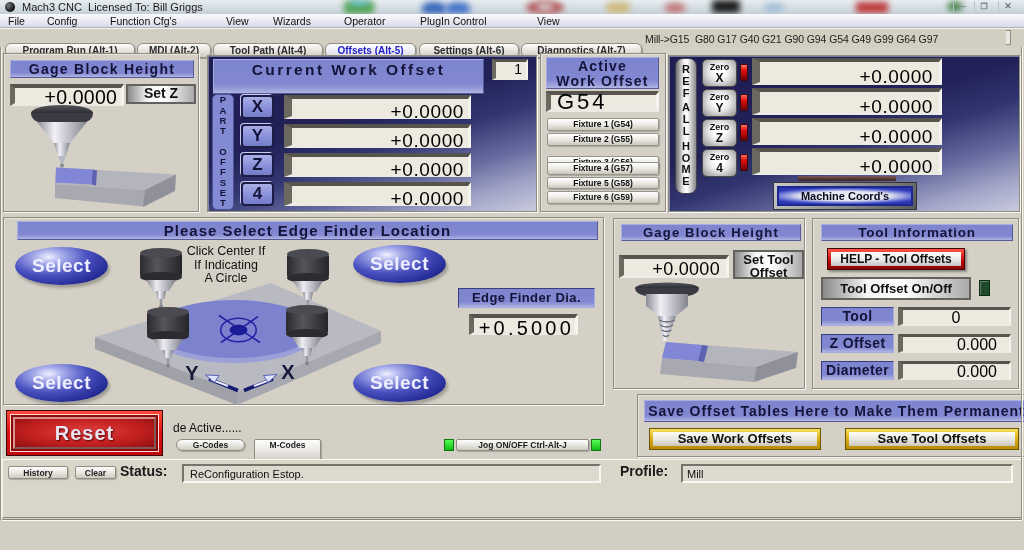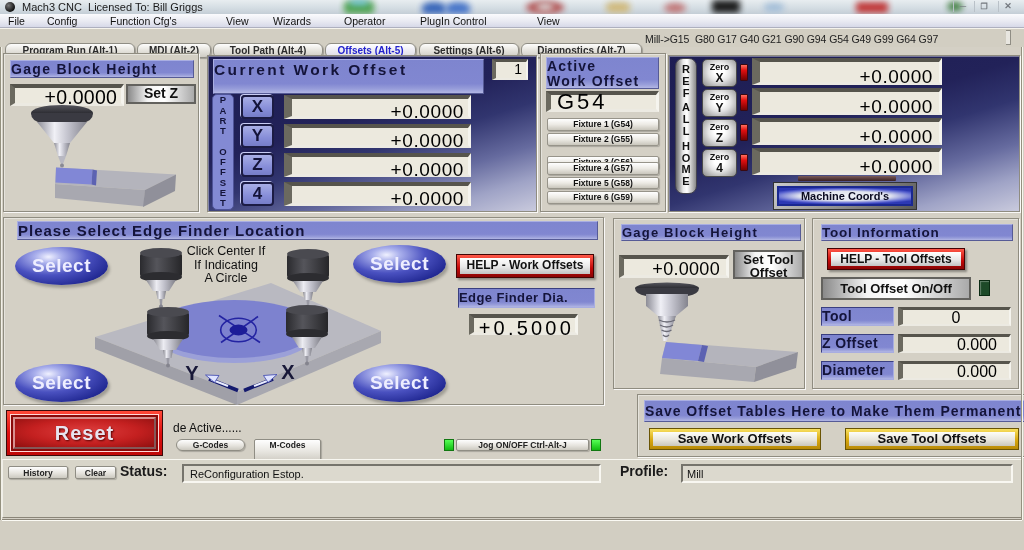--- a/index.html
+++ b/index.html
@@ -9,21 +9,21 @@
 #titlebar .blob { position:absolute; filter:blur(3px); opacity:.95; }
 #title-text { position:absolute; left:22px; top:1px; font-size:11px; color:#1a1a1a; }
 #title-icon { position:absolute; left:5px; top:2px; width:10px; height:10px; border-radius:50%; background:radial-gradient(circle at 35% 35%, #777, #111 70%); }
 .winbtn { position:absolute; top:1px; height:11px; width:19px; color:#74797f; font-size:9px; font-weight:bold; text-align:center; line-height:11px; }
 #menubar { left:0; top:14px; width:1024px; height:14px; background:linear-gradient(180deg,#fbfbfd 0%,#e9eaf2 55%,#d7d9e8 100%); border-bottom:1px solid #aeb0bf; position:absolute; }
 #menubar span { position:absolute; top:1px; font-size:10.5px; color:#111; }
 #tabrow { left:0; top:28px; width:1024px; height:19px; background:#d2cec2; border-top:1px solid #f5f3ec; position:absolute; }
 .tab { position:absolute; top:14px; height:15px; background:linear-gradient(180deg,#fdfdfc 0%,#e8e6e0 45%,#cfccc4 100%); border:1px solid #8f8d84; border-radius:6px; font-size:10px; font-weight:bold; color:#2b2b2b; text-align:center; line-height:13px; box-shadow:1px 1px 1px rgba(0,0,0,.25); }
 #gcodes-line { position:absolute; left:645px; top:4px; font-size:10.5px; letter-spacing:-0.1px; color:#222; }
 .panel { position:absolute; border:1px solid #8f8c80; box-shadow:1px 1px 0 rgba(255,255,255,.85), inset 1px 1px 0 rgba(255,255,255,.4); }
-.hdr { position:absolute; background:linear-gradient(180deg,#7e85cf 0%,#8187d1 72%,#989eda 88%,#b2b6e4 100%); border:1px solid; border-color:#a9aee2 #565b96 #565b96 #a9aee2; color:#14143a; font-weight:bold; text-align:left; letter-spacing:.4px; }
+.hdr { position:absolute; background:linear-gradient(180deg,#7e85cf 0%,#8187d1 72%,#989eda 88%,#b2b6e4 100%); border:1px solid; border-color:#a9aee2 #565b96 #565b96 #a9aee2; color:#14143a; font-weight:bold; text-align:center; letter-spacing:.4px; }
 .hdr.sunk { border-color:#3a3f80 #a8ade0 #a8ade0 #3a3f80; }
 .dro { position:absolute; background:#ece9de; border:solid; border-width:4px 3px 3px 8px; border-color:#56544c #f5f4ee #eceae2 #6b695f; color:#000; text-align:right; }
 .dark { background:linear-gradient(163deg,#1d1d53 0%,#222259 42%,#31356f 57%,#666b9f 74%,#9fa3c6 87%,#c9cadd 100%); }
 .metalh { background:linear-gradient(90deg,#8a8a8a 0%,#f4f4f4 30%,#ffffff 55%,#aaaaaa 100%); border:2px solid #63625e; color:#111; font-weight:bold; text-align:center; }
 .led-red { position:absolute; width:8px; height:17px; background:linear-gradient(180deg,#ff7060 0%,#e01010 35%,#9c0606 75%,#6e0404 100%); border:1px solid #3a0a12; border-radius:1px; }
 .oval { position:absolute; width:93px; height:38px; border-radius:50%; background:radial-gradient(ellipse at 36% 26%, #f0f1ff 0%, #aab0ec 16%, #4a51c0 46%, #232a94 76%, #151b6e 100%); color:#eef; font-weight:bold; font-size:19px; text-align:center; line-height:37px; box-shadow:2px 3px 3px rgba(0,0,0,.25); letter-spacing:.5px; }
 .fixbtn { position:absolute; left:6px; width:112px; height:12.5px; background:linear-gradient(180deg,#ffffff 0%,#eceae4 50%,#c9c6bc 100%); border:1px solid #97948a; border-radius:2px; font-size:8.5px; font-weight:bold; color:#111; text-align:center; line-height:11px; box-shadow:1px 1px 1px rgba(0,0,0,.2); }
 .axisbtn { position:absolute; left:33px; width:33px; height:24px; background:linear-gradient(180deg,#a8aee6 0%,#868dd8 60%,#767dc8 100%); border:2px solid #1c1c44; border-radius:4px; color:#14143a; font-weight:bold; font-size:17px; text-align:center; line-height:20px; box-shadow:-1px -1px 0 #c8ccf4; }
 .zerobtn { position:absolute; left:33px; width:35px; height:28px; background:radial-gradient(ellipse at 50% 45%, #ffffff 22%, #e4e4e4 48%, #8a8a8a 100%); border:1px solid #4a4a4a; border-radius:5px; text-align:center; color:#111; }
 .vlabel { position:absolute; display:flex; flex-direction:column; align-items:center; justify-content:center; font-weight:bold; }
@@ -186,23 +186,20 @@
   </div>
 </div>
 
 <div class="panel" style="left:3px;top:217px;width:601px;height:188px;background:#d4d0c5;">
   <div class="hdr" style="left:13px;top:3px;width:581px;height:19px;font-size:15px;line-height:17px;letter-spacing:1px;">Please Select Edge Finder Location</div>
   <div class="oval" style="left:11px;top:29px;">Select</div>
   <div class="oval" style="left:349px;top:27px;">Select</div>
   <div class="oval" style="left:11px;top:146px;">Select</div>
   <div class="oval" style="left:349px;top:146px;">Select</div>
   <div class="abs" style="left:142px;top:27px;width:160px;text-align:center;font-size:12.5px;color:#111;line-height:13.5px;">Click Center If<br>If Indicating<br>A Circle</div>
-  <div class="abs" style="left:452px;top:36px;width:138px;height:24px;background:linear-gradient(180deg,#ff5848,#c40808 60%,#8a0404);border:1px solid #420404;padding:3px;box-shadow:2px 2px 2px rgba(0,0,0,.35);">
-    <div style="width:100%;height:100%;background:linear-gradient(180deg,#ffffff 0%,#e8e8e8 55%,#c2c2c2 100%);text-align:center;font-weight:bold;font-size:12px;line-height:15px;color:#111;">HELP - Work Offsets</div>
-  </div>
   <div class="hdr sunk" style="left:454px;top:70px;width:137px;height:20px;font-size:13px;line-height:18px;">Edge Finder Dia.</div>
   <div class="dro" style="left:465px;top:96px;width:109px;height:21px;font-size:20px;line-height:14px;padding-top:2.5px;padding-right:1px;letter-spacing:3.2px;border-width:4px 3px 3px 5px;">+0.5000</div>
   <svg class="abs" style="left:0;top:0;" width="601" height="188" viewBox="0 0 601 188">
     <defs>
       <linearGradient id="silv2" x1="0" y1="0" x2="1" y2="0">
         <stop offset="0" stop-color="#86868e"></stop>
           <stop offset="0.35" stop-color="#ececf2"></stop>
           <stop offset="0.6" stop-color="#c2c2cc"></stop>
           <stop offset="1" stop-color="#7e7e86"></stop>
       </linearGradient>

